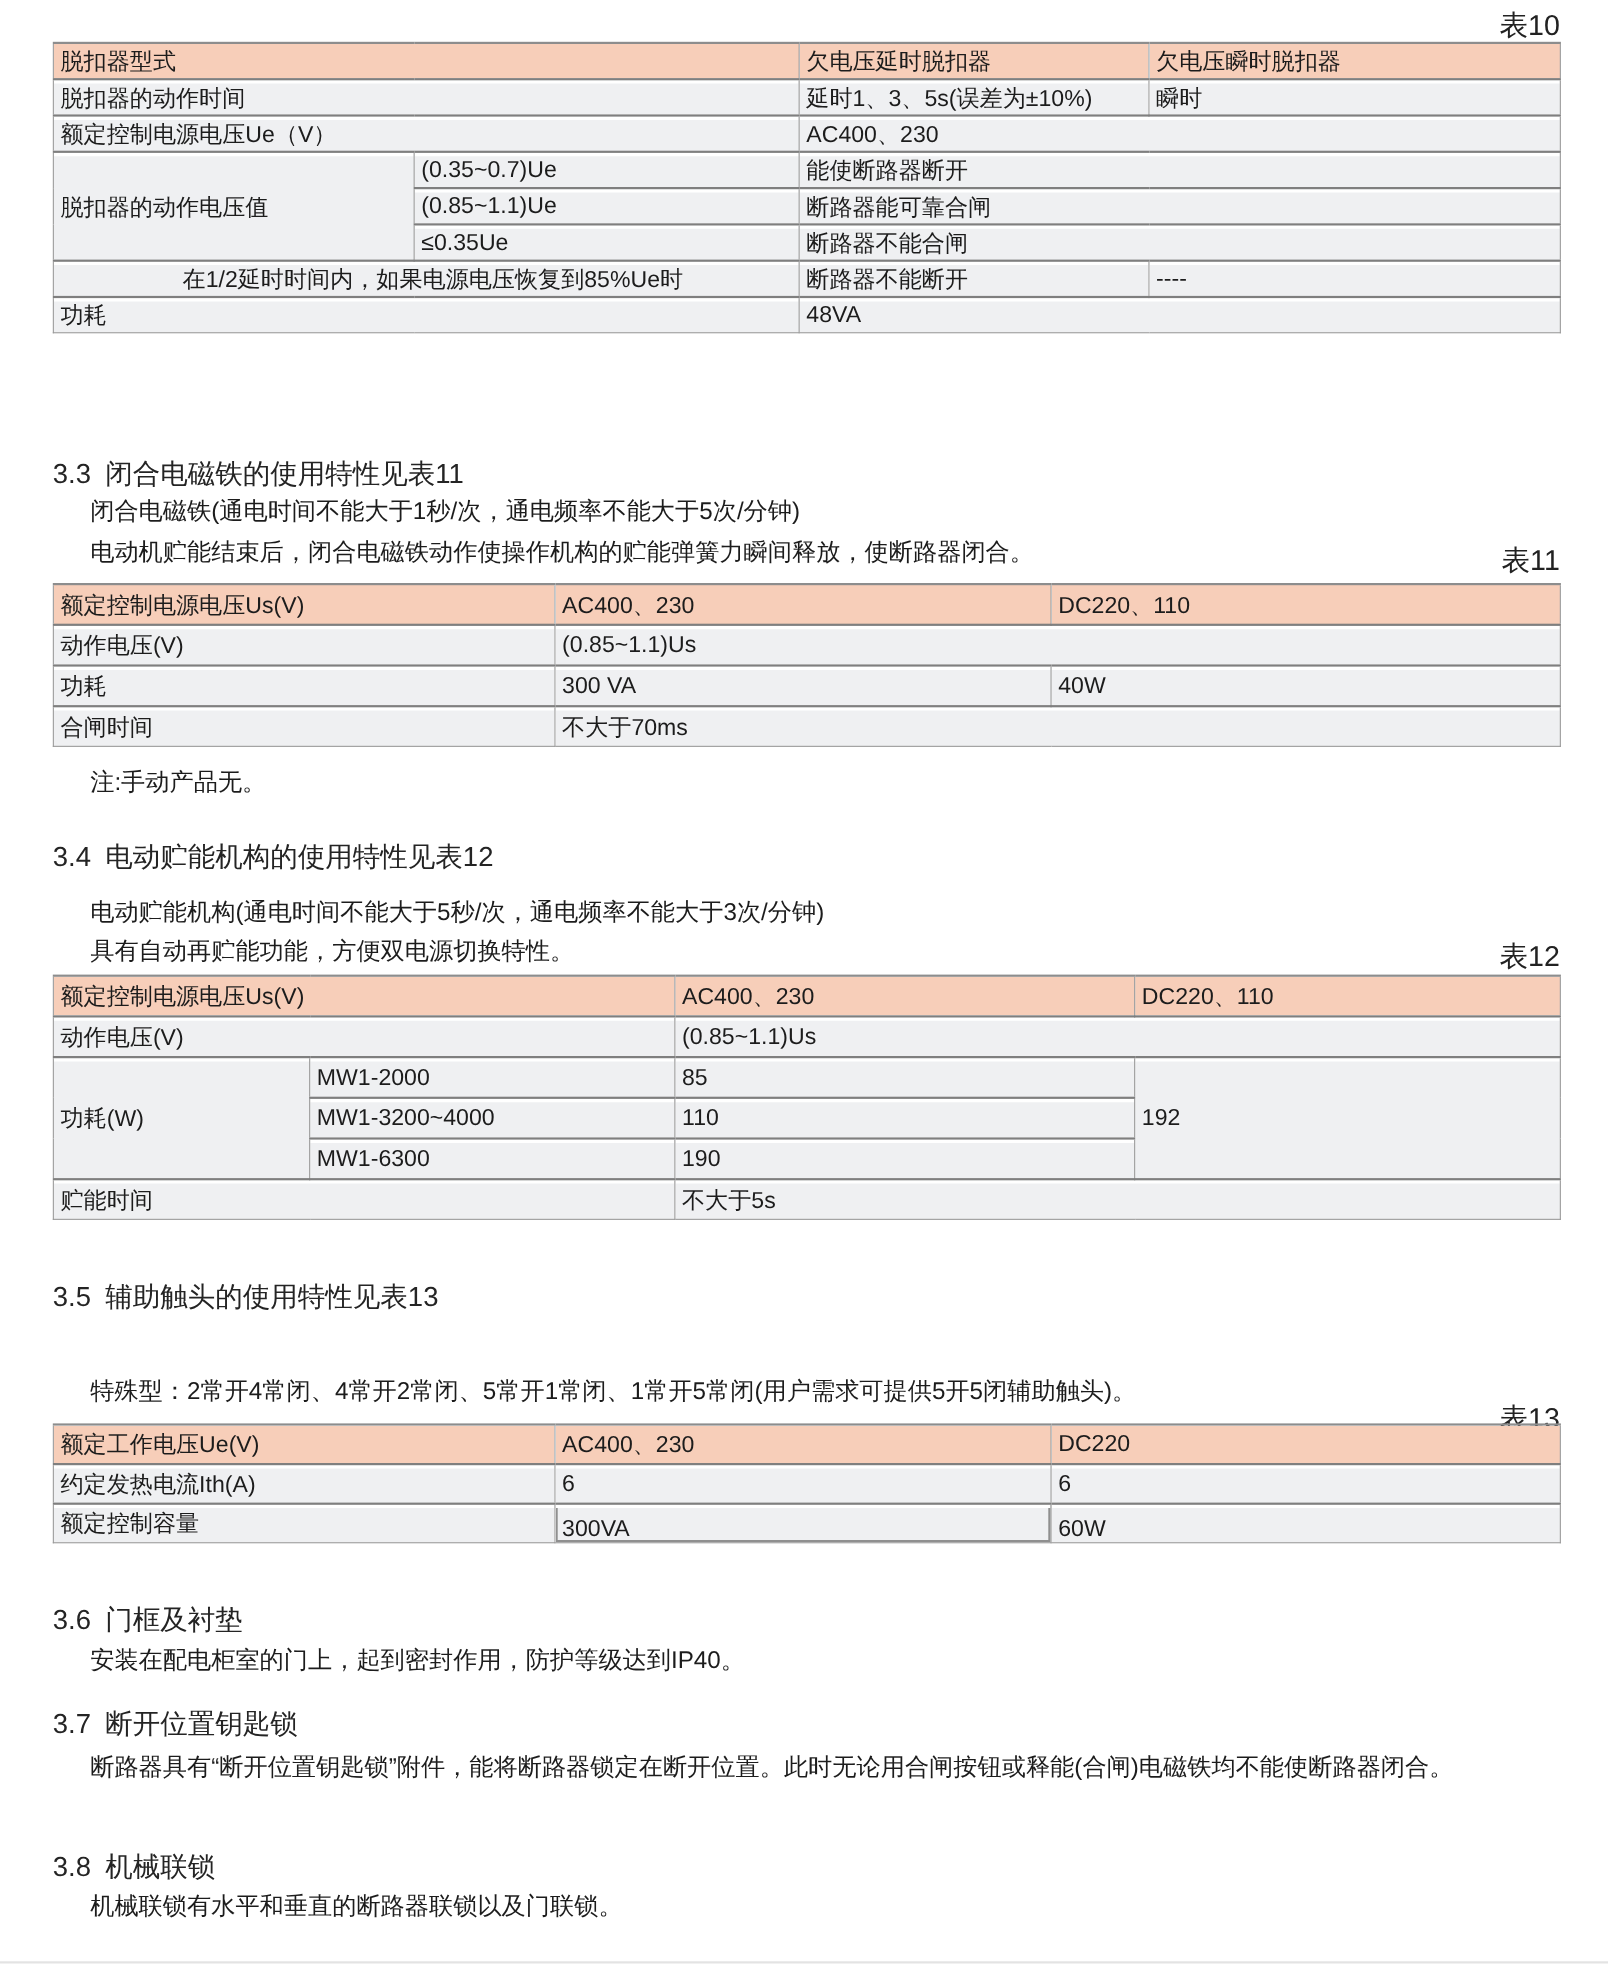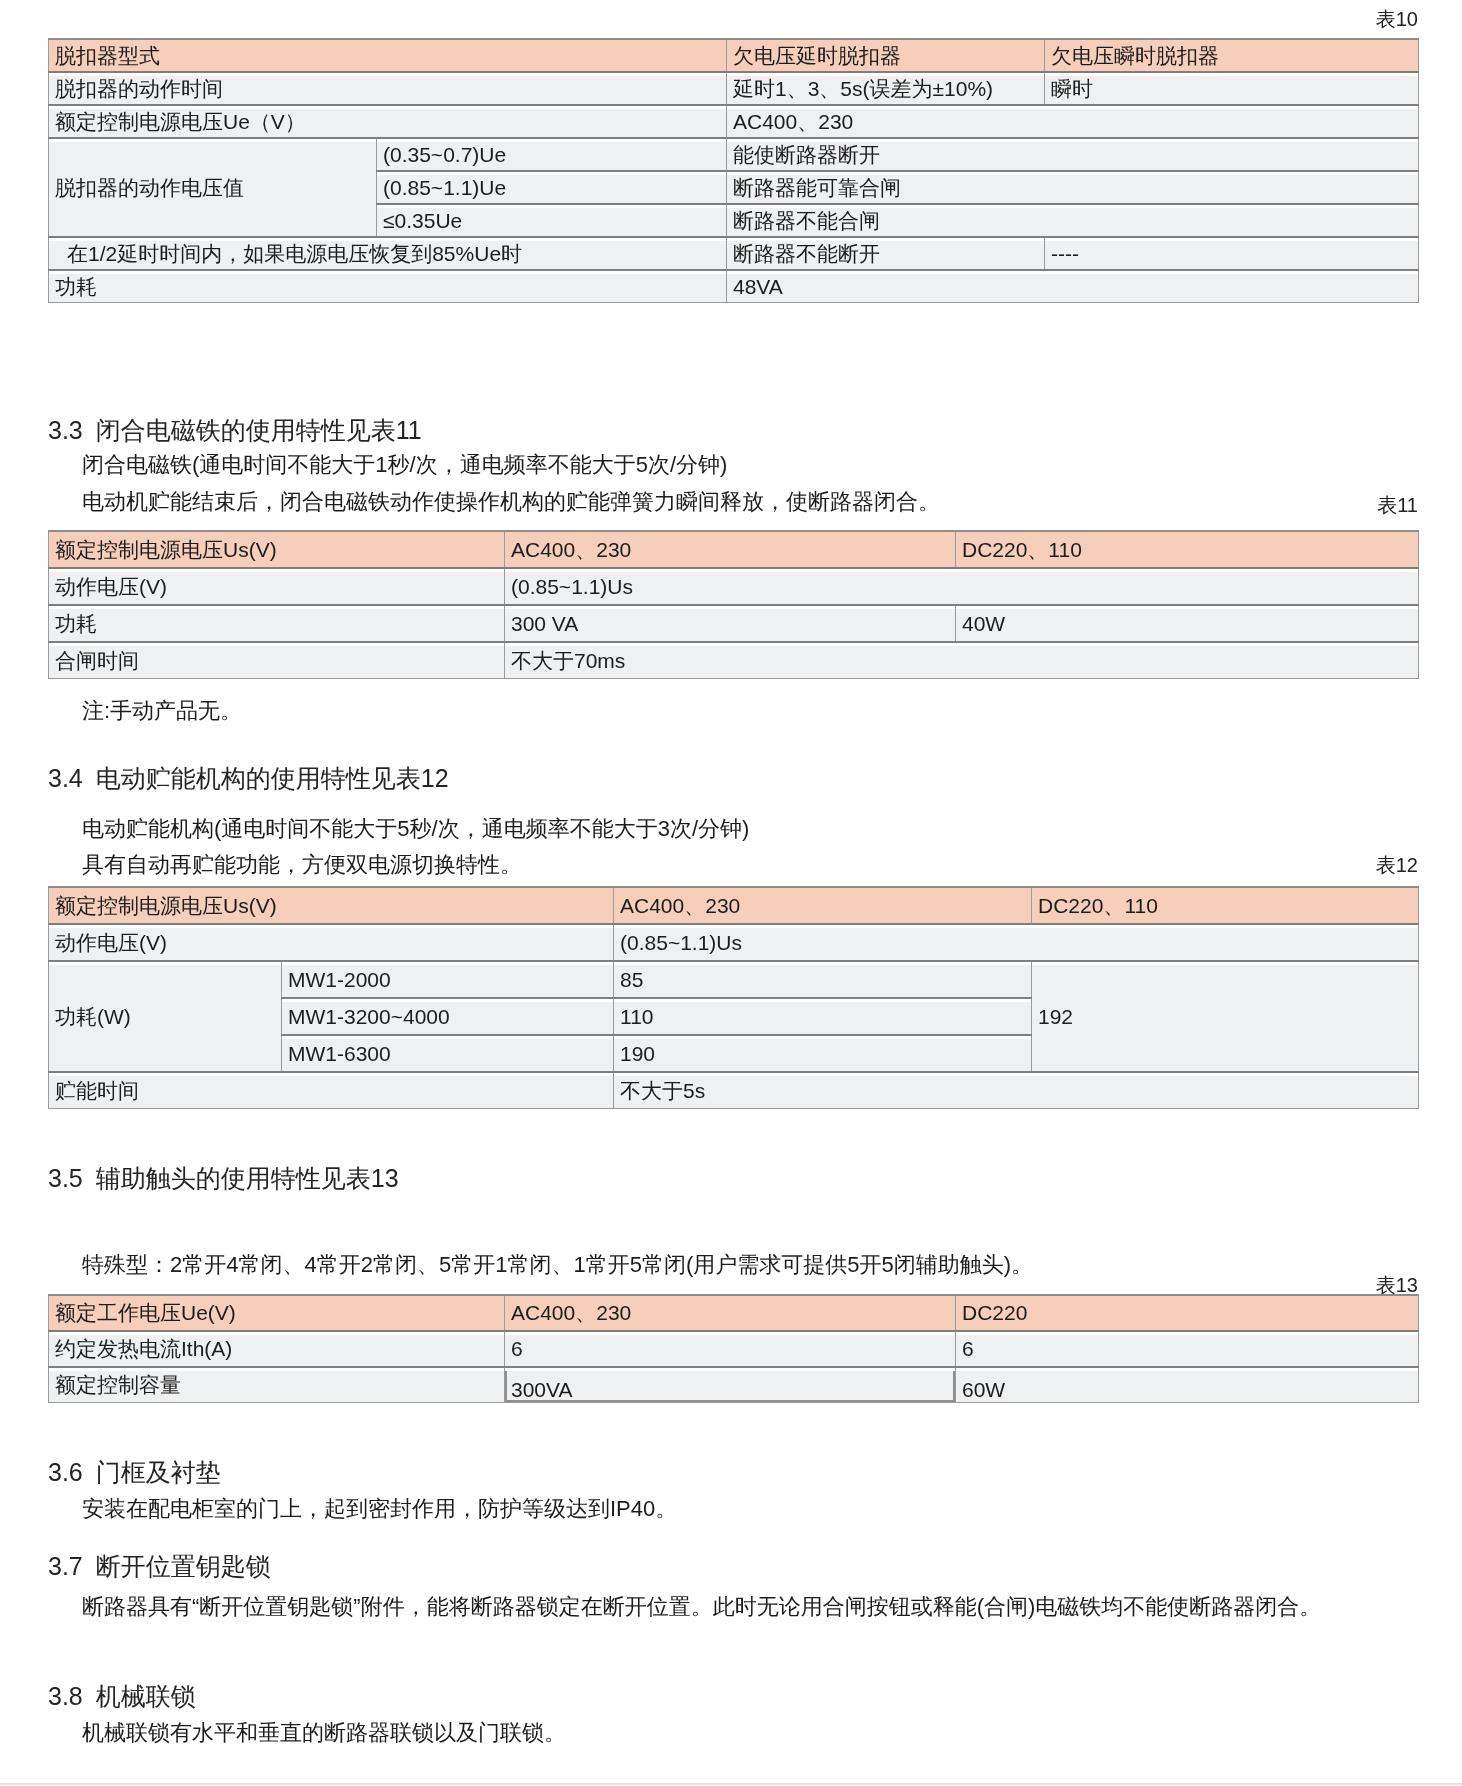--- a/index.html
+++ b/index.html
@@ -6,21 +6,21 @@
   .page{
     position:relative;
     width:1462px;height:1786px;
     background:#ffffff;
     font-family:"Liberation Sans","DejaVu Sans",sans-serif;
     color:#1c1c1c;
     overflow:hidden;
   }
   .tlabel{
     position:absolute;right:44px;
-    font-size:20px;color:#222222;white-space:nowrap;
+    font-size:26px;color:#222222;white-space:nowrap;
   }
   table.spec{
     position:absolute;left:48px;width:1370px;
     border-collapse:collapse;table-layout:fixed;
     font-size:21px;color:#1c1c1c;
   }
   .spec td{
     border-left:1px solid #9b9b9b;
     border-right:1px solid #9b9b9b;
     border-bottom:1px solid #9b9b9b;
@@ -29,21 +29,21 @@
     box-shadow:inset 0 3px 0 #ffffff;
     vertical-align:middle;
     padding:0 6px;
     overflow:hidden;white-space:nowrap;
   }
   .spec tr.hd td{
     background:#f7ceb9;
     box-shadow:none;
     border-top:2px solid #8d8d8d;
   }
-  .spec td.left{text-align:left;padding-left:18px;}
+  .spec td.left{text-align:center;padding-left:18px;}
   .t10 td{height:31px;}
   .t11 td{height:35px;}
   .t12 td{height:35px;}
   .t13 td{height:34px;}
   .t13 td.low{padding-top:9px;height:25px;}
   .t13 td.sel{box-shadow:inset 0 3px 0 #ffffff, inset 0 0 0 2px #8f8f8f;}
   .h{
     position:absolute;left:48px;
     font-size:25px;color:#242424;white-space:nowrap;
   }

